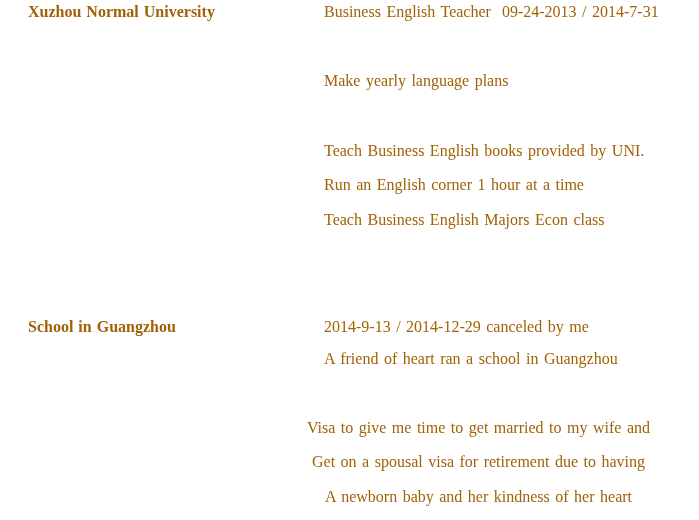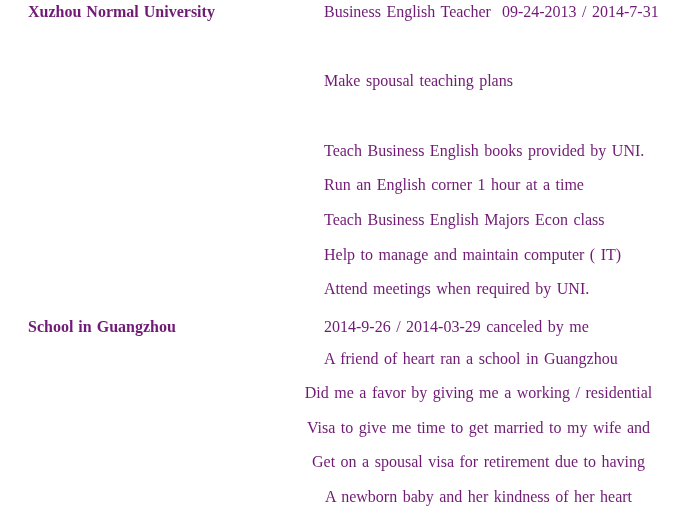--- a/index.html
+++ b/index.html
@@ -5,21 +5,21 @@
   html, body {
     margin: 0;
     padding: 0;
     background: #ffffff;
   }
   .page {
     position: relative;
     width: 699px;
     height: 520px;
     background: #ffffff;
-    color: #701a75;
+    color: #a16207;
     font-family: "Liberation Serif", serif;
     font-size: 16px;
     line-height: 20px;
     overflow: hidden;
   }
   .row {
     position: absolute;
     left: 0;
     width: 699px;
     height: 35px;
@@ -53,63 +53,51 @@
 
 <div class="page" id="page">
   <div class="row" style="top: 2px;">
     <span class="heading">Xuzhou Normal University</span>
     <span class="line left">Business English Teacher  09-24-2013 / 2014-7-31</span>
   </div>
 
 
   <div class="row" style="top: 71.3px;">
     
-    <span class="line left">Make spousal teaching plans</span>
+    <span class="line left">Make yearly language plans</span>
   </div>
 
 
   <div class="row" style="top: 140.6px;">
     
     <span class="line left">Teach Business English books provided by UNI.</span>
   </div>
 
   <div class="row" style="top: 175.25px;">
     
     <span class="line left">Run an English corner 1 hour at a time</span>
   </div>
 
   <div class="row" style="top: 209.9px;">
     
     <span class="line left">Teach Business English Majors Econ class</span>
   </div>
 
-  <div class="row" style="top: 244.55px;">
-    
-    <span class="line left">Help to manage and maintain computer ( IT)</span>
-  </div>
 
-  <div class="row" style="top: 279.2px;">
-    
-    <span class="line left">Attend meetings when required by UNI.</span>
-  </div>
 
   <div class="row" style="top: 317px; padding-left: 13px;">
     <span class="heading">School in Guangzhou</span>
-    <span class="line left">2014-9-26 / 2014-03-29 canceled by me</span>
+    <span class="line left">2014-9-13 / 2014-12-29 canceled by me</span>
   </div>
 
   <div class="row" style="top: 348.5px;">
     
     <span class="line left">A friend of heart ran a school in Guangzhou</span>
   </div>
 
-  <div class="row" style="top: 383.15px;">
-    
-    <span class="line center">Did me a favor by giving me a working / residential</span>
-  </div>
 
   <div class="row" style="top: 417.8px;">
     
     <span class="line center">Visa to give me time to get married to my wife and</span>
   </div>
 
   <div class="row" style="top: 452.45px;">
     
     <span class="line center">Get on a spousal visa for retirement due to having</span>
   </div>

